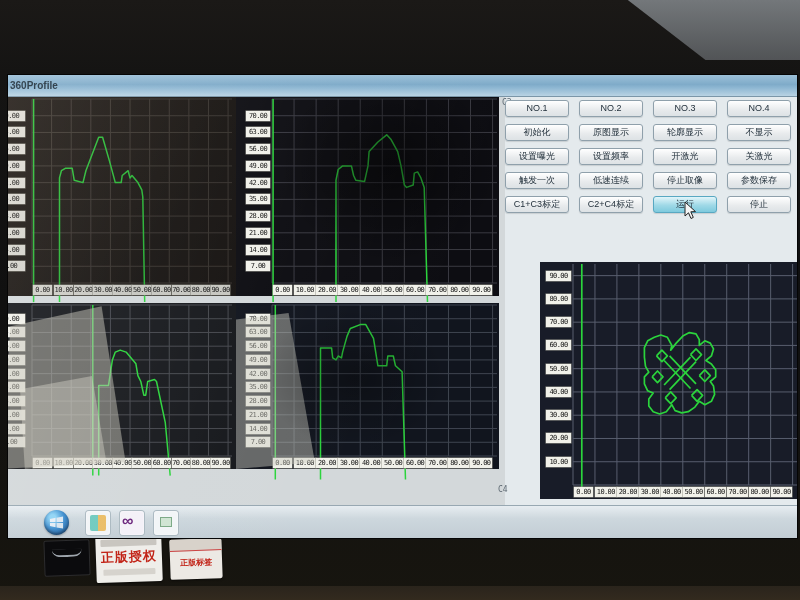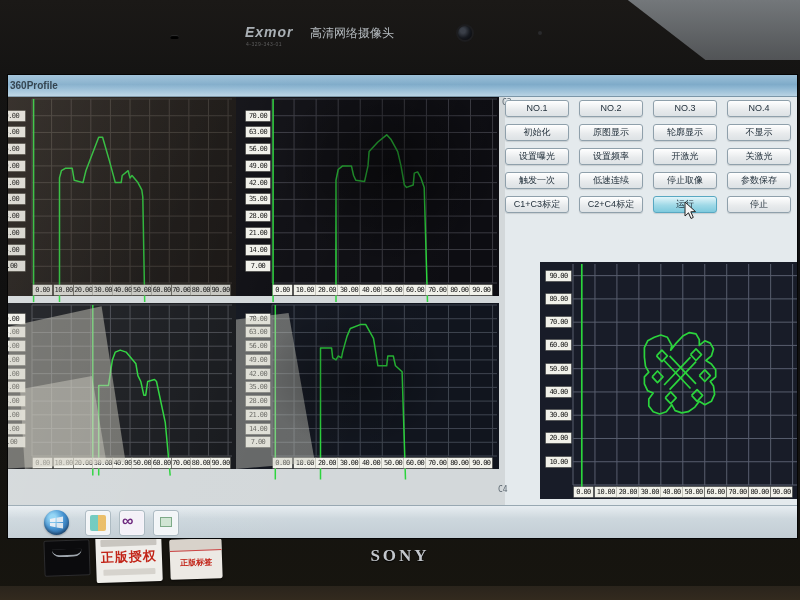--- a/index.html
+++ b/index.html
@@ -104,30 +104,21 @@
   .tb-icon-3 .inner{position:absolute;left:6px;top:6px;width:12px;height:10px;background:#cfe4d2;border:1px solid #7aa884;}
 </style>
 </head>
 <body>
 
 <div id="photo">
 
   <div class="bezel">
     <div class="room-corner"></div>
 
-    <div class="cam-row">
-      <div class="mic-hole"></div>
-      <span class="cam-brand">Exmor</span>
-      <span class="cam-label">高清网络摄像头</span>
-      <span class="cam-model">4-329-343-01</span>
-      <div class="cam-lens"></div>
-      <div class="cam-dot2"></div>
-    </div>
-
-    <div class="sony-logo">SONY</div>
+
 
     <div class="sticker-energy">
       <span class="swoosh"></span>
     </div>
     <div class="sticker-license">
       <div class="bar"></div>
       <div class="big-red">正版授权</div>
       <div class="bar2"></div>
     </div>
     <div class="sticker-tag">

